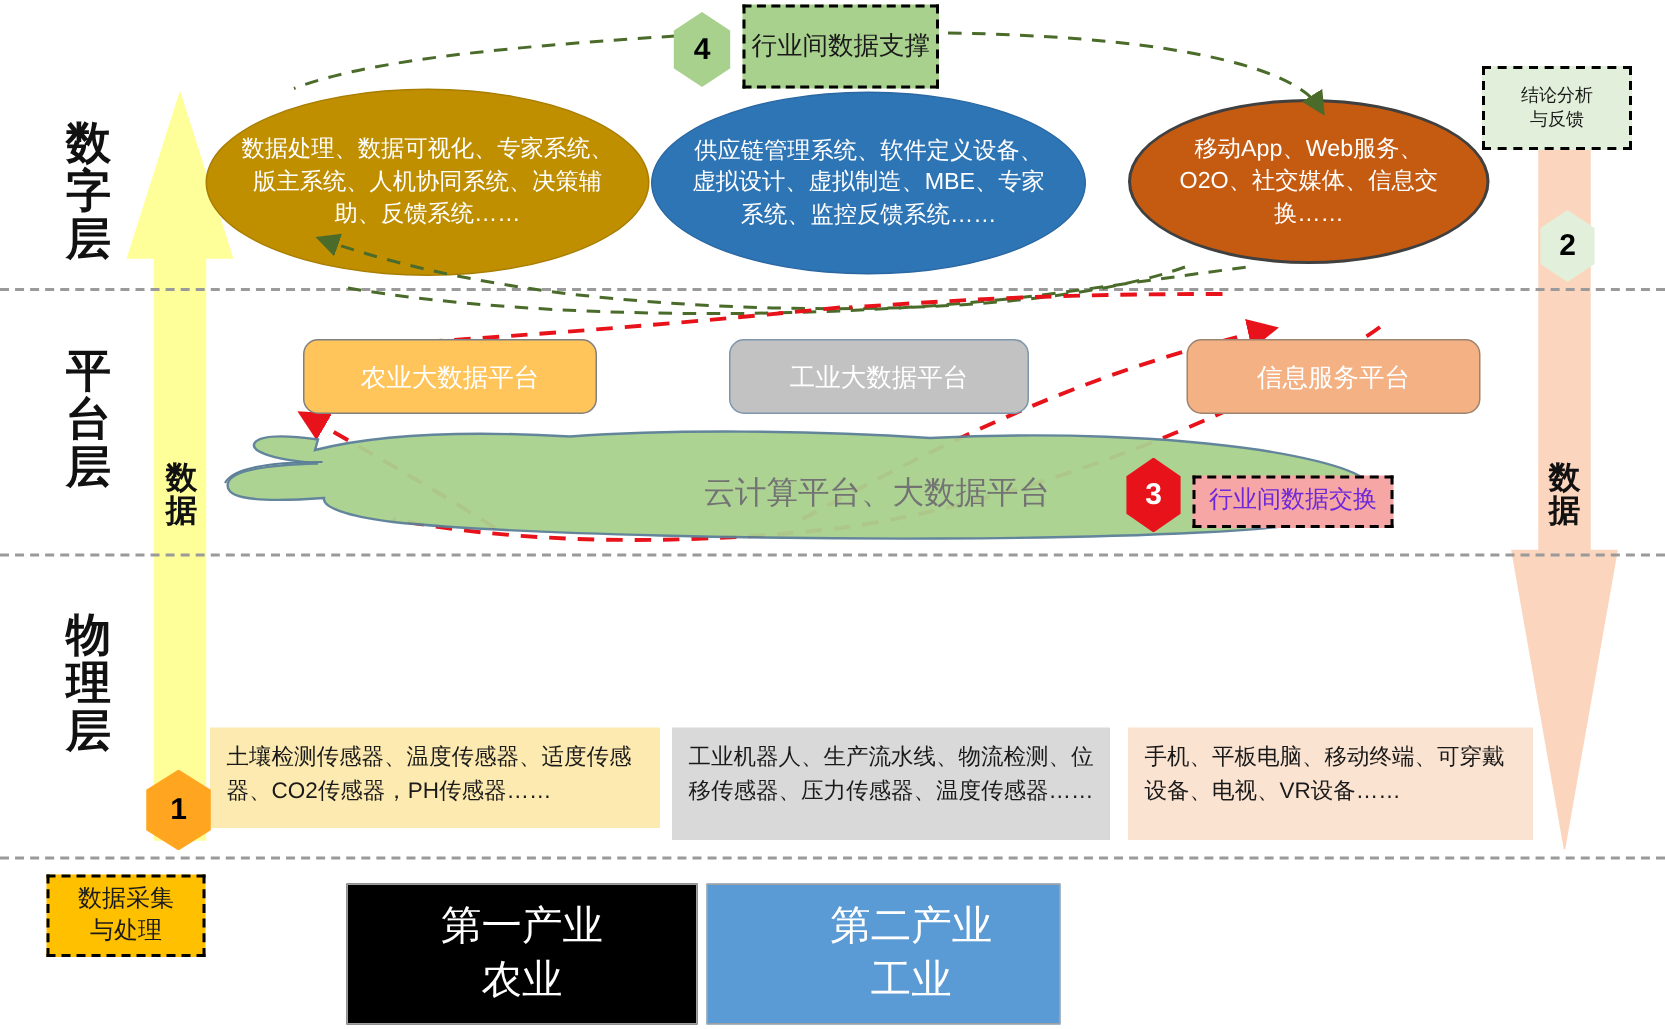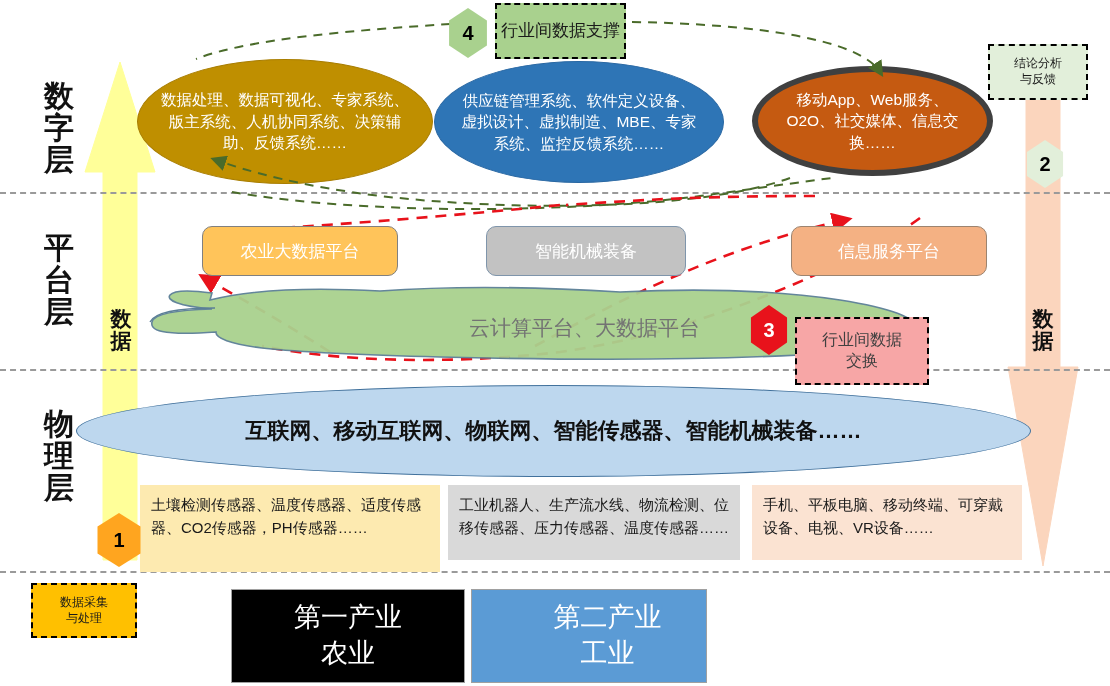--- a/index.html
+++ b/index.html
@@ -15,39 +15,39 @@
   
   .sep{height:0;border-top:2px dashed #9a9a9a;left:0;width:1110px;}
 
   
   .ell{border-radius:50%;display:flex;align-items:center;justify-content:center;
        text-align:center;color:#fff;box-sizing:border-box;}
   .ell-txt{font-size:15.5px;line-height:1.38;padding:0 22px;}
 
   .ell-gold{background:#bf8f00;border:1px solid #a87d00;}
   .ell-blue{background:#2e75b6;border:1px solid #2a68a3;}
-  .ell-orange{background:#c55a11;border:6px solid #404040;}
+  .ell-orange{background:#c55a11;border:2px solid #404040;}
   .ell-lightblue{background:#bdd7ee;border:1.5px solid #41719c;}
 
   
   .plat{border-radius:10px;display:flex;align-items:center;justify-content:center;
         text-align:center;font-size:17px;color:#fff;box-sizing:border-box;margin-left:16px;}
   .plat-agri{background:#ffc котор;}
   .plat-agri{background:#ffc45a;border:1.5px solid #808080;}
   .plat-ind{background:#c2c2c2;border:1.5px solid #7f95ab;}
   .plat-info{background:#f4b183;border:1.5px solid #9c8470;}
 
   
   .callout{border:2px dashed #000;box-sizing:border-box;display:flex;
      align-items:center;justify-content:center;text-align:center;
      font-size:17px;line-height:1.3;color:#1a1a1a;}
   .c-green{background:#a9d18e;}
   .c-green2{background:#e2efda;}
   .c-red{background:#f7a6a6;}
-  .c-yellow{background:#ffc000;font-size:12px;}
+  .c-yellow{background:#ffc000;font-size:16px;}
 
   
   .hex{display:flex;align-items:center;justify-content:center;
      font-size:20px;font-weight:bold;color:#000;
      clip-path:polygon(50% 0%,93% 25%,93% 75%,50% 100%,7% 75%,7% 25%);}
   .hex-green{background:#a9d18e;}
   .hex-green-l{background:#e2efda;color:#000;}
   .hex-red{background:#e8121b;color:#fff;}
   .hex-orange{background:#ffa51f;}
   .hexwrap{position:absolute;}
@@ -142,21 +142,21 @@
   </div>
 
   <div class="hexwrap" style="left:1024px;top:140px;width:42px;height:48px">
     <div class="hex hex-green-l" style="width:42px;height:48px;border:0">2</div>
   </div>
 
   <div class="abs plat plat-agri" style="left:186px;top:226px;width:196px;height:50px">
     <span>农业大数据平台</span>
   </div>
   <div class="abs plat plat-ind" style="left:470px;top:226px;width:200px;height:50px">
-    <span>智能机械装备</span>
+    <span>工业大数据平台</span>
   </div>
   <div class="abs plat plat-info" style="left:775px;top:226px;width:196px;height:50px">
     <span>信息服务平台</span>
   </div>
 
   <svg width="1110" height="686">
     <path d="M210,300 C250,290 310,287 380,291 C450,286 540,287 620,292
          C700,288 780,291 840,300 C890,308 920,318 915,330
          C912,344 870,352 800,355 C700,360 560,360 440,357
          C360,355 300,352 262,348 C230,344 215,338 216,332
@@ -164,30 +164,27 @@
          C178,306 166,300 170,295 C174,290 190,290 212,293 Z" fill="#a9d18e" stroke="#5b7f96" stroke-width="1.6" opacity="0.95"></path>
     <path d="M150,322 C155,312 180,308 215,308" fill="none" stroke="#5b7f96" stroke-width="1.4"></path>
   </svg>
   <div class="abs" style="left:300px;top:314px;width:400px;text-align:right;
        font-size:21px;color:#737373;">云计算平台、大数据平台</div>
 
   <div class="hexwrap" style="left:748px;top:305px;width:42px;height:50px">
     <div class="hex hex-red" style="width:42px;height:50px">3</div>
   </div>
 
-  <div class="abs callout c-red" style="left:795px;top:317px;width:134px;height:68px;flex-direction:column;font-size:16px;color:#404040">
+  <div class="abs callout c-red" style="left:795px;top:317px;width:134px;height:35px;flex-direction:row;font-size:16px;color:#6d28d9">
     <div>行业间数据</div>
     <div>交换</div>
   </div>
 
-  <div class="abs ell ell-lightblue" style="left:76px;top:385px;width:955px;height:92px">
-    <div style="font-size:22px;font-weight:bold;color:#111;line-height:1.2">互联网、移动互联网、物联网、智能传感器、智能机械装备……</div>
-  </div>
-
-  <div class="abs sensorbox s-yellow" style="left:140px;top:485px;width:300px;height:87px">土壤检测传感器、温度传感器、适度传感器、CO2传感器，PH传感器……</div>
+
+  <div class="abs sensorbox s-yellow" style="left:140px;top:485px;width:300px;height:67px">土壤检测传感器、温度传感器、适度传感器、CO2传感器，PH传感器……</div>
   <div class="abs sensorbox s-peach" style="left:752px;top:485px;width:270px;height:75px">手机、平板电脑、移动终端、可穿戴设备、电视、VR设备……</div>
   <div class="abs sensorbox s-grey" style="left:448px;top:485px;width:292px;height:75px">工业机器人、生产流水线、物流检测、位移传感器、压力传感器、温度传感器……</div>
 
   <div class="hexwrap" style="left:94px;top:513px;width:50px;height:54px">
     <div class="hex hex-orange" style="width:50px;height:54px">1</div>
   </div>
 
   <div class="abs arrowlabel" style="left:104px;top:308px;width:34px">
     <div>数</div>
     <div>据</div>

